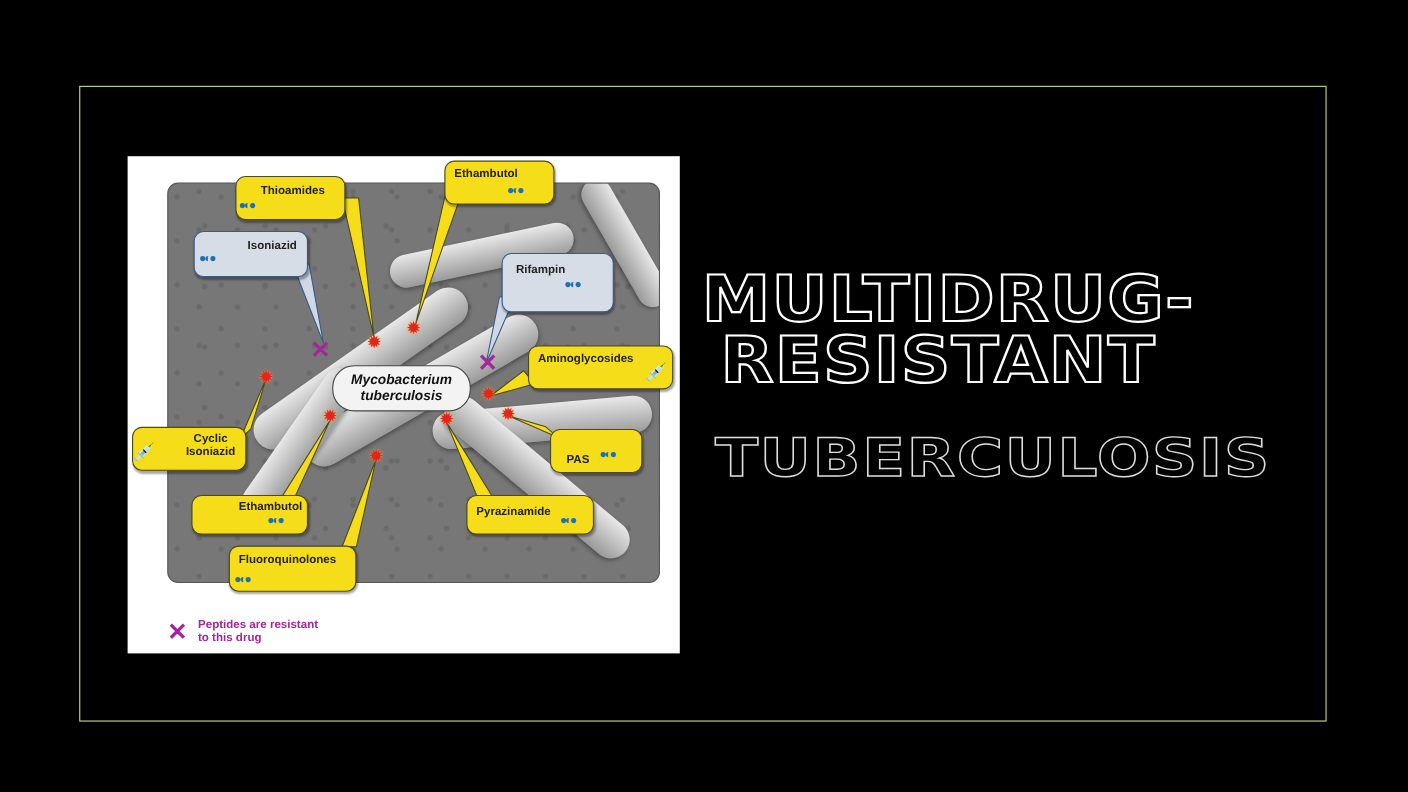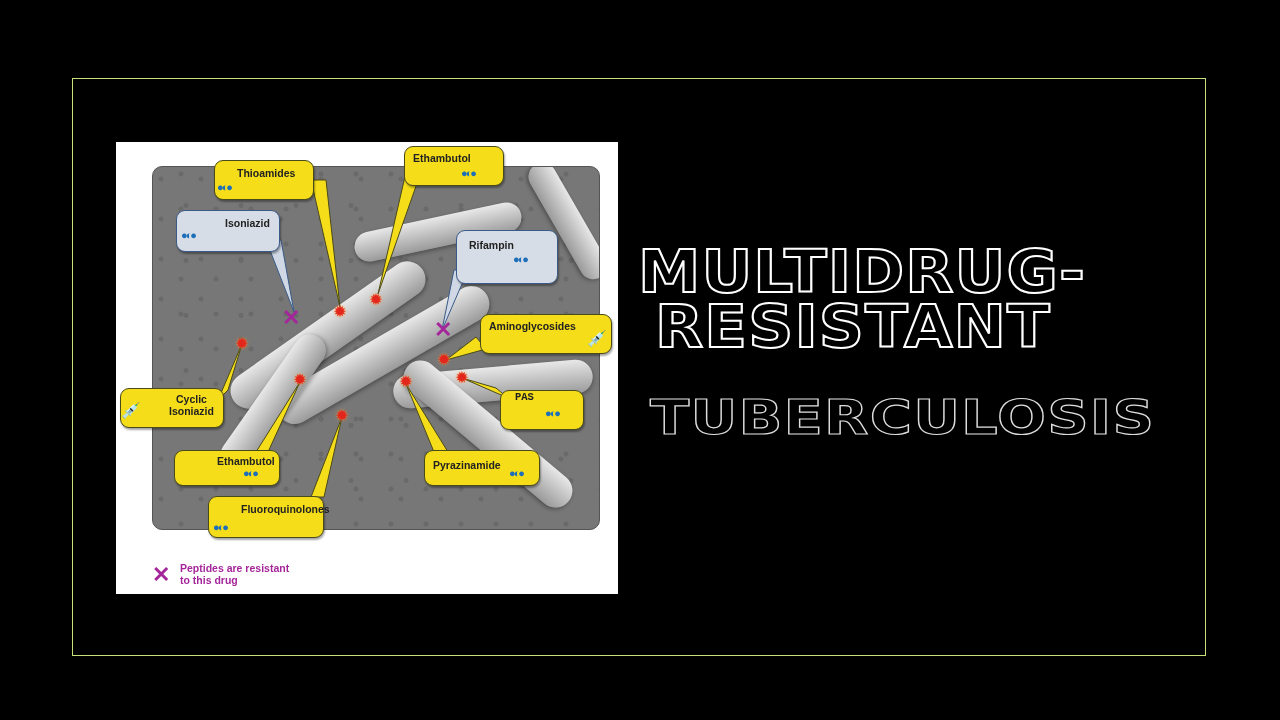--- a/index.html
+++ b/index.html
@@ -82,36 +82,40 @@
     <span style="position:absolute;right:4px;top:14px;font-size:16px;">💉</span>
   </div>
   <div class="callout yellow" style="left:4px;top:246px;width:104px;height:40px;">
     <span style="position:absolute;left:0;top:12px;font-size:16px;">💉</span>
     <span style="position:absolute;left:48px;top:4px;line-height:12px;text-align:center;">
       <span>Cyclic</span><br>
       <span>Isoniazid</span>
     </span>
   </div>
   <div class="callout yellow" style="left:384px;top:248px;width:84px;height:40px;">
-    <span style="position:absolute;left:14px;top:0;font-family:Liberation Mono, monospace;">PAS</span>
+    <span style="position:absolute;left:14px;top:21px;">PAS</span>
     <span class="pills" style="left:44px;top:16px;">●◐●</span>
   </div>
   <div class="callout yellow" style="left:58px;top:308px;width:106px;height:36px;">
     <span style="position:absolute;left:6px;top:4px;padding-left:36px;">Ethambutol</span>
     <span class="pills" style="left:68px;top:16px;">●◐●</span>
   </div>
   <div class="callout yellow" style="left:308px;top:308px;width:116px;height:36px;">
     <span style="position:absolute;left:8px;top:8px;">Pyrazinamide</span>
     <span class="pills" style="left:84px;top:16px;">●◐●</span>
   </div>
   <div class="callout yellow" style="left:92px;top:354px;width:116px;height:42px;">
-    <span style="position:absolute;left:8px;top:6px;margin-left:24px;">Fluoroquinolones</span>
+    <span style="position:absolute;left:8px;top:6px;">Fluoroquinolones</span>
     <span class="pills" style="left:4px;top:24px;">●◐●</span>
   </div>
 
+  <div class="center-label">
+    <span>Mycobacterium</span><br>
+    <span>tuberculosis</span>
+  </div>
 
   <span class="xmark" style="left:166px;top:166px;">✕</span>
   <span class="xmark" style="left:318px;top:178px;">✕</span>
 
   <span class="burst" style="left:216px;top:162px;">✹</span>
   <span class="burst" style="left:252px;top:150px;">✹</span>
   <span class="burst" style="left:118px;top:194px;">✹</span>
   <span class="burst" style="left:176px;top:230px;">✹</span>
   <span class="burst" style="left:218px;top:266px;">✹</span>
   <span class="burst" style="left:282px;top:232px;">✹</span>

